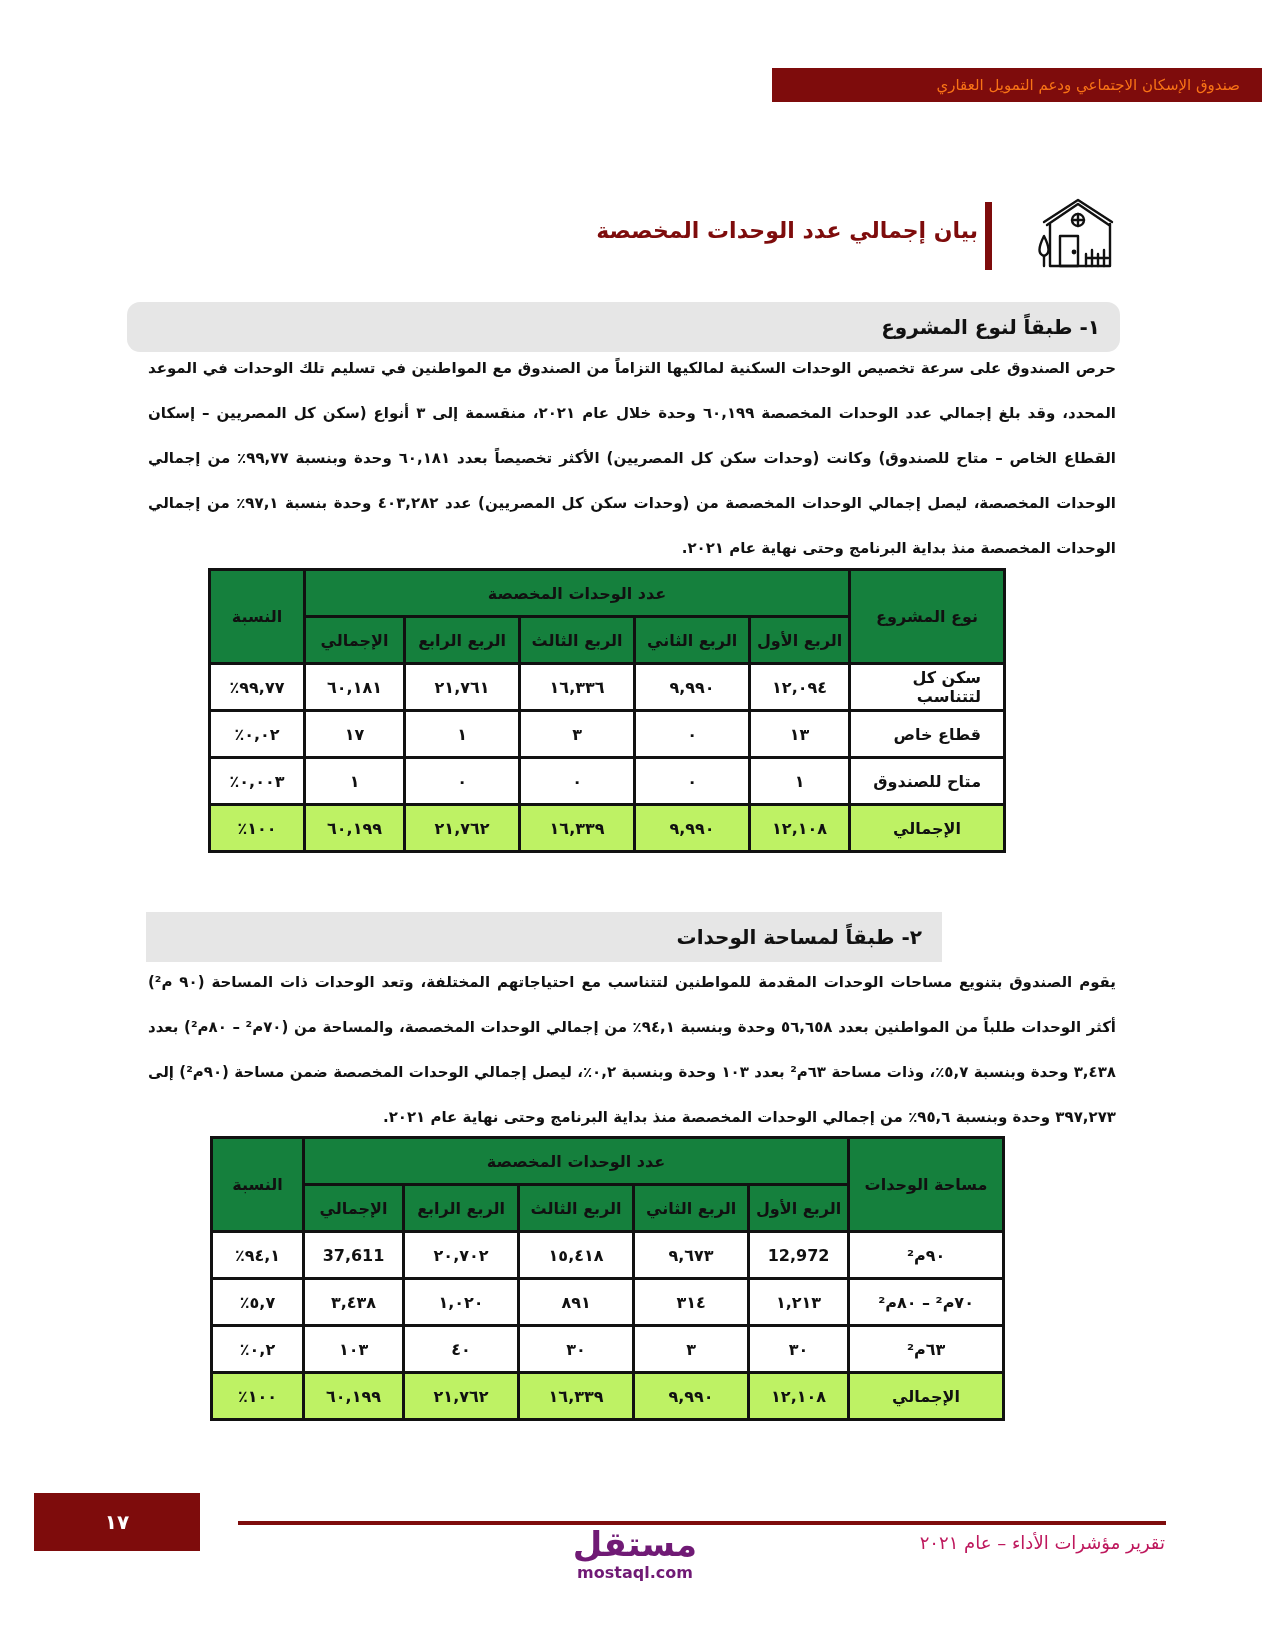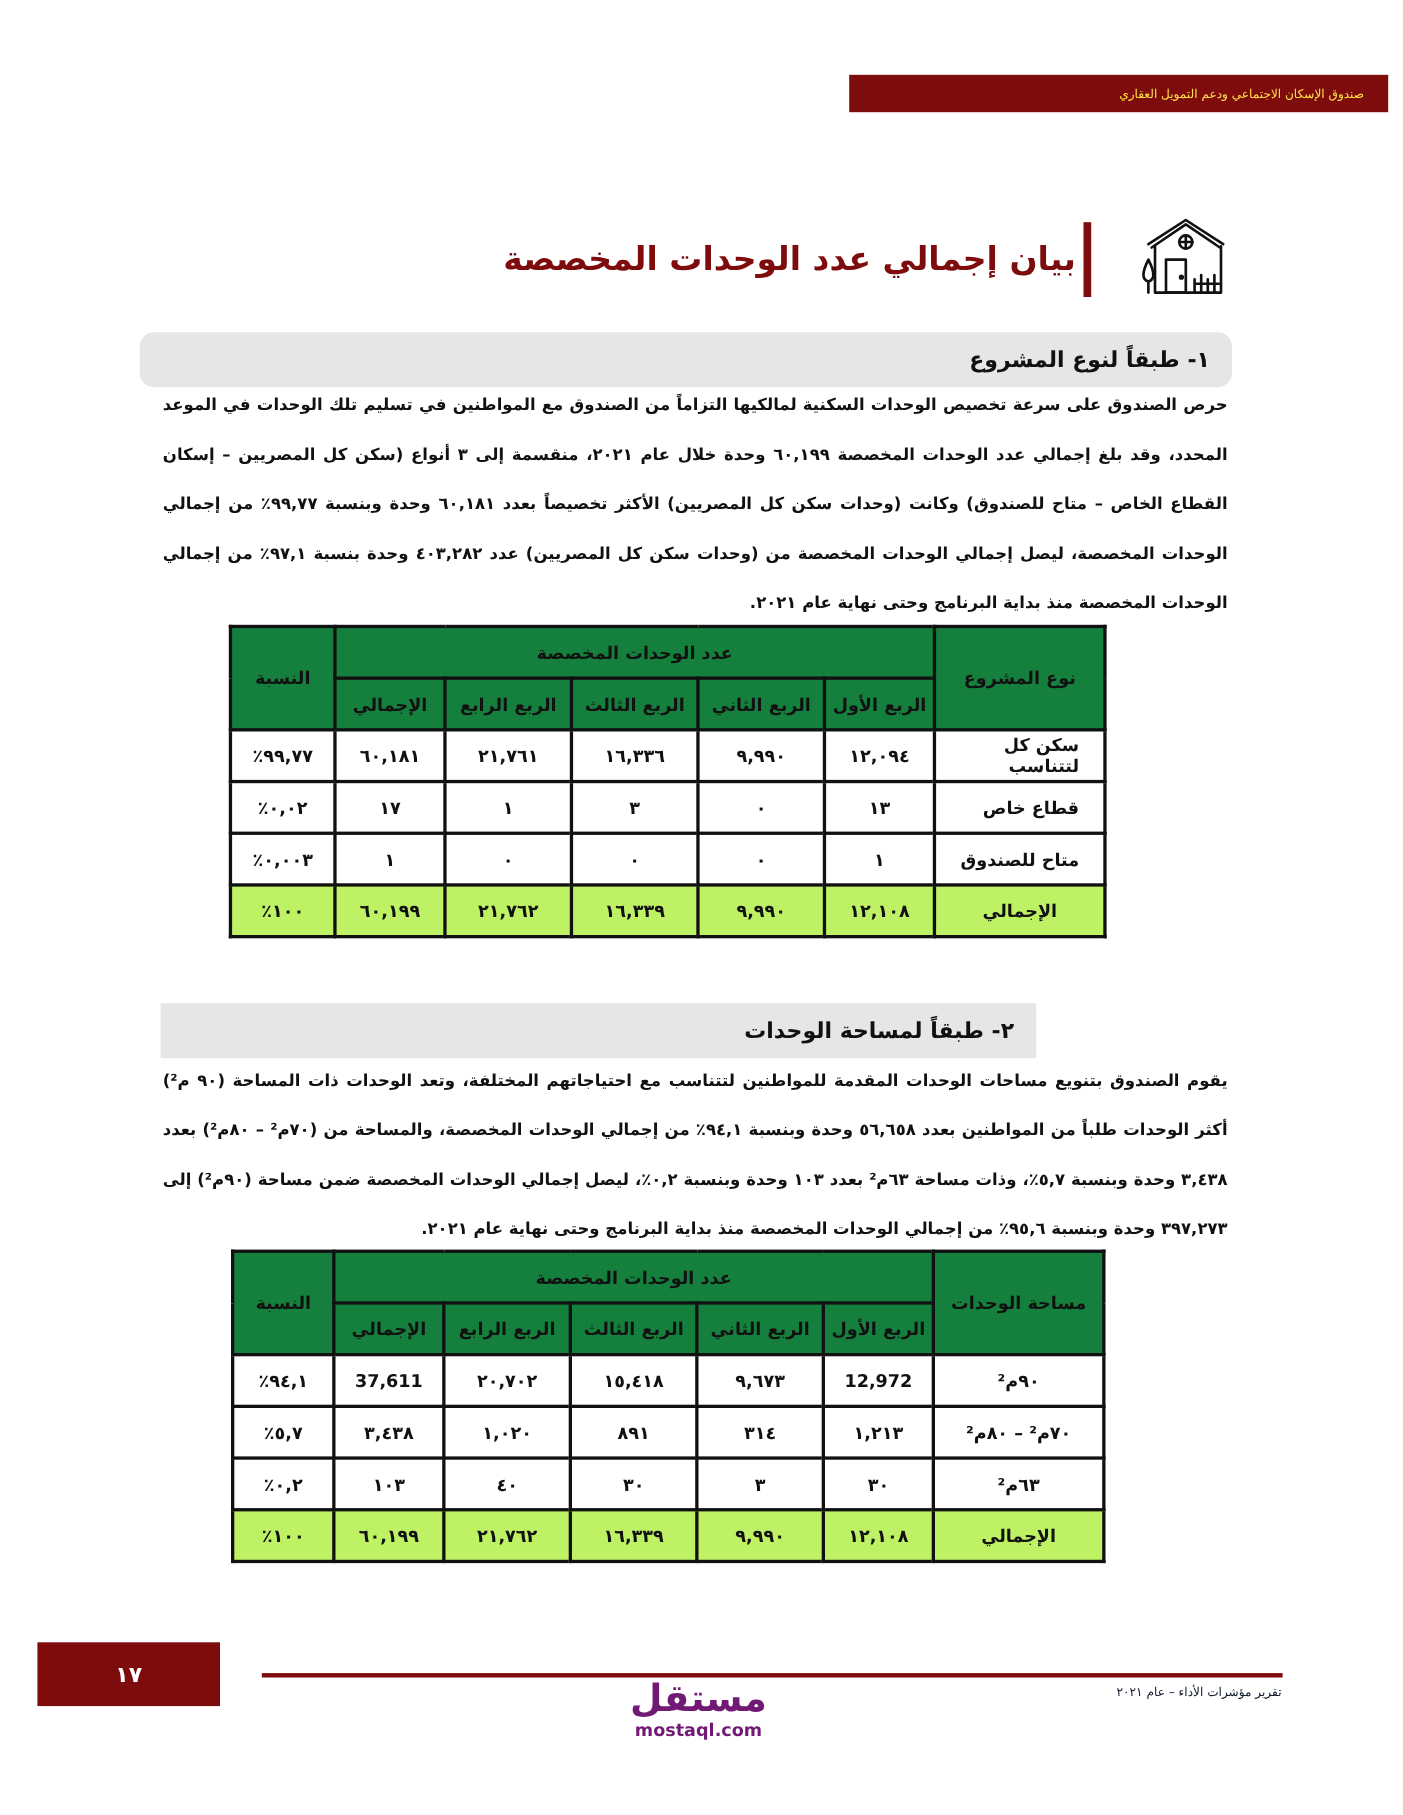--- a/index.html
+++ b/index.html
@@ -2,28 +2,28 @@
 <html lang="ar" dir="rtl"><head>
 <meta charset="utf-8">
 <style>
   html, body { margin: 0; padding: 0; background: #ffffff; }
   body {
     width: 1275px; height: 1650px; position: relative; overflow: hidden;
     font-family: "DejaVu Sans", sans-serif; color: #111;
   }
   .top-banner {
     position: absolute; left: 772px; top: 68px; width: 490px; height: 34px;
-    background: #7e0c0c; color: #fde047; font-size: 11px;
+    background: #7e0c0c; color: #f97316; font-size: 15px;
     display: flex; align-items: center; justify-content: flex-start;
     padding-right: 22px; box-sizing: border-box;
   }
   .title-area { position: absolute; top: 190px; left: 560px; width: 560px; height: 85px; }
   .title-text {
     position: absolute; right: 142px; top: 28px; color: #7e0c0c;
-    font-size: 30px; font-weight: bold; white-space: nowrap;
+    font-size: 22px; font-weight: bold; white-space: nowrap;
   }
   .title-bar { position: absolute; right: 128px; top: 12px; width: 7px; height: 68px; background: #7e0c0c; }
   .house-icon { position: absolute; right: 4px; top: 6px; width: 80px; height: 76px; }
 
   .section-head {
     position: absolute; left: 127px; width: 993px; height: 50px;
     background: #e6e6e6; box-sizing: border-box; padding-right: 20px;
     display: flex; align-items: center; font-size: 20px; font-weight: bold;
   }
   .section-head.s2 { left: 146px; width: 796px; }
@@ -45,21 +45,21 @@
   table.data tr.total td { background: #bef264; }
   table.data td.label { text-align: right; padding-right: 22px; }
   table.data tr.total td.label { text-align: center; padding-right: 0; }
 
   .page-num {
     position: absolute; left: 34px; top: 1493px; width: 166px; height: 58px;
     background: #7e0c0c; color: #fff; font-size: 20px; font-weight: bold;
     display: flex; align-items: center; justify-content: center;
   }
   .footer-line { position: absolute; left: 238px; top: 1521px; width: 928px; height: 4px; background: #7e0c0c; }
-  .footer-text { position: absolute; right: 110px; top: 1532px; font-size: 11px; color: #0f172a; margin-left: 11px; }
+  .footer-text { position: absolute; right: 110px; top: 1532px; font-size: 18px; color: #be185d; margin-left: 11px; }
   .watermark {
     position: absolute; left: 555px; top: 1525px; width: 160px; text-align: center;
     color: #701a75; direction: ltr;
   }
   .watermark .ar { font-size: 34px; font-weight: bold; line-height: 38px; }
   .watermark .en { font-size: 16px; font-weight: bold; }
 </style>
 </head>
 <body>
 

